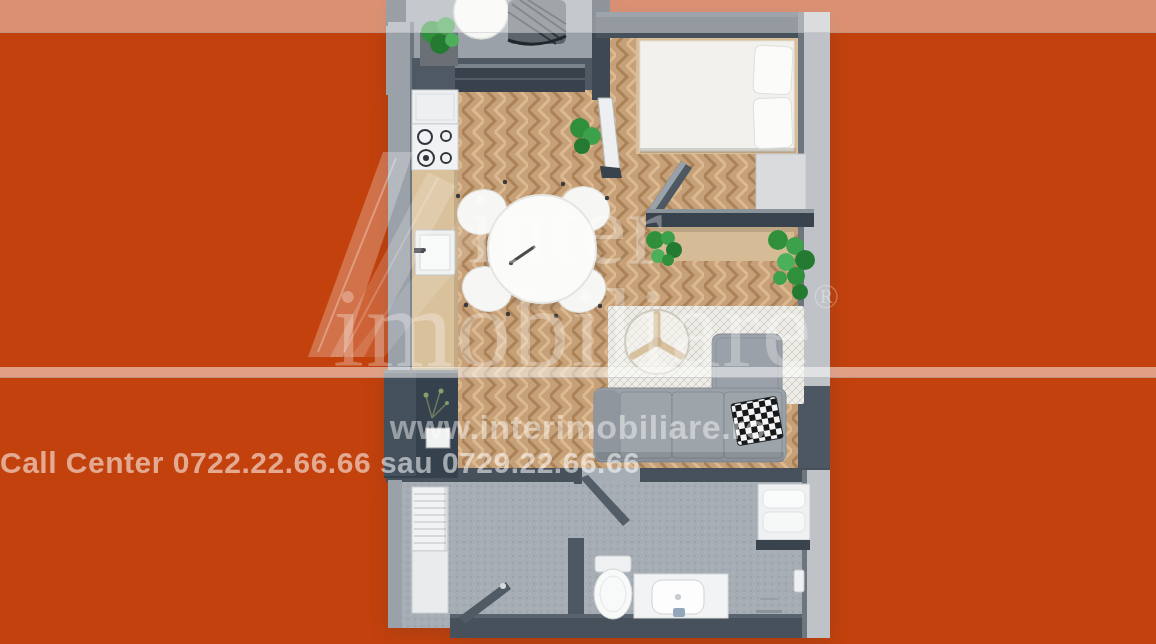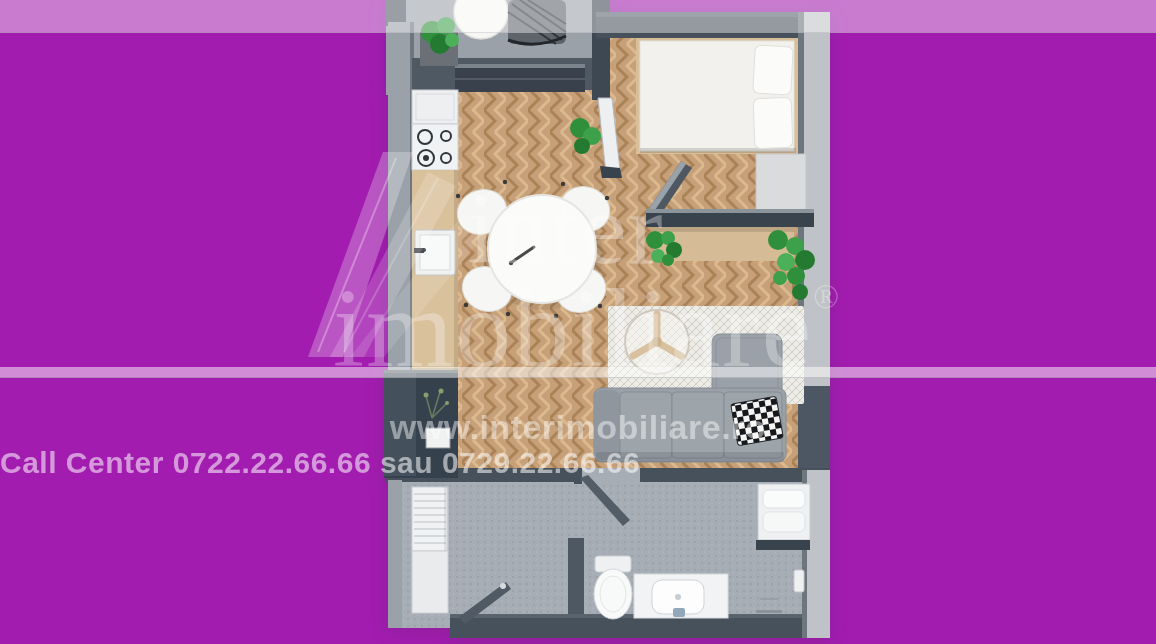--- a/index.html
+++ b/index.html
@@ -1,18 +1,18 @@
 <!DOCTYPE html>
 <html><head>
 <meta charset="utf-8">
 <style>
   html,body{margin:0;padding:0;background:#dfe0e2;}
   .stage{
     position:relative;width:1156px;height:644px;overflow:hidden;
-    background:#a21caf;
+    background:#c2410c;
     font-family:"Liberation Sans",sans-serif;
   }
   .plan-svg{position:absolute;left:0;top:0;
     filter:drop-shadow(0 3px 9px rgba(45,50,60,.18));}
   
   .wm{position:absolute;inset:0;pointer-events:none;}
   .wm-stripe-top{position:absolute;left:0;top:0;width:1156px;height:32px;
     background:rgba(255,255,255,.42);border-bottom:1px solid rgba(150,152,158,.28);}
   .wm-stripe-mid{position:absolute;left:0;top:367px;width:1156px;height:10px;
     background:rgba(255,255,255,.5);border-bottom:1px solid rgba(95,100,108,.25);}

